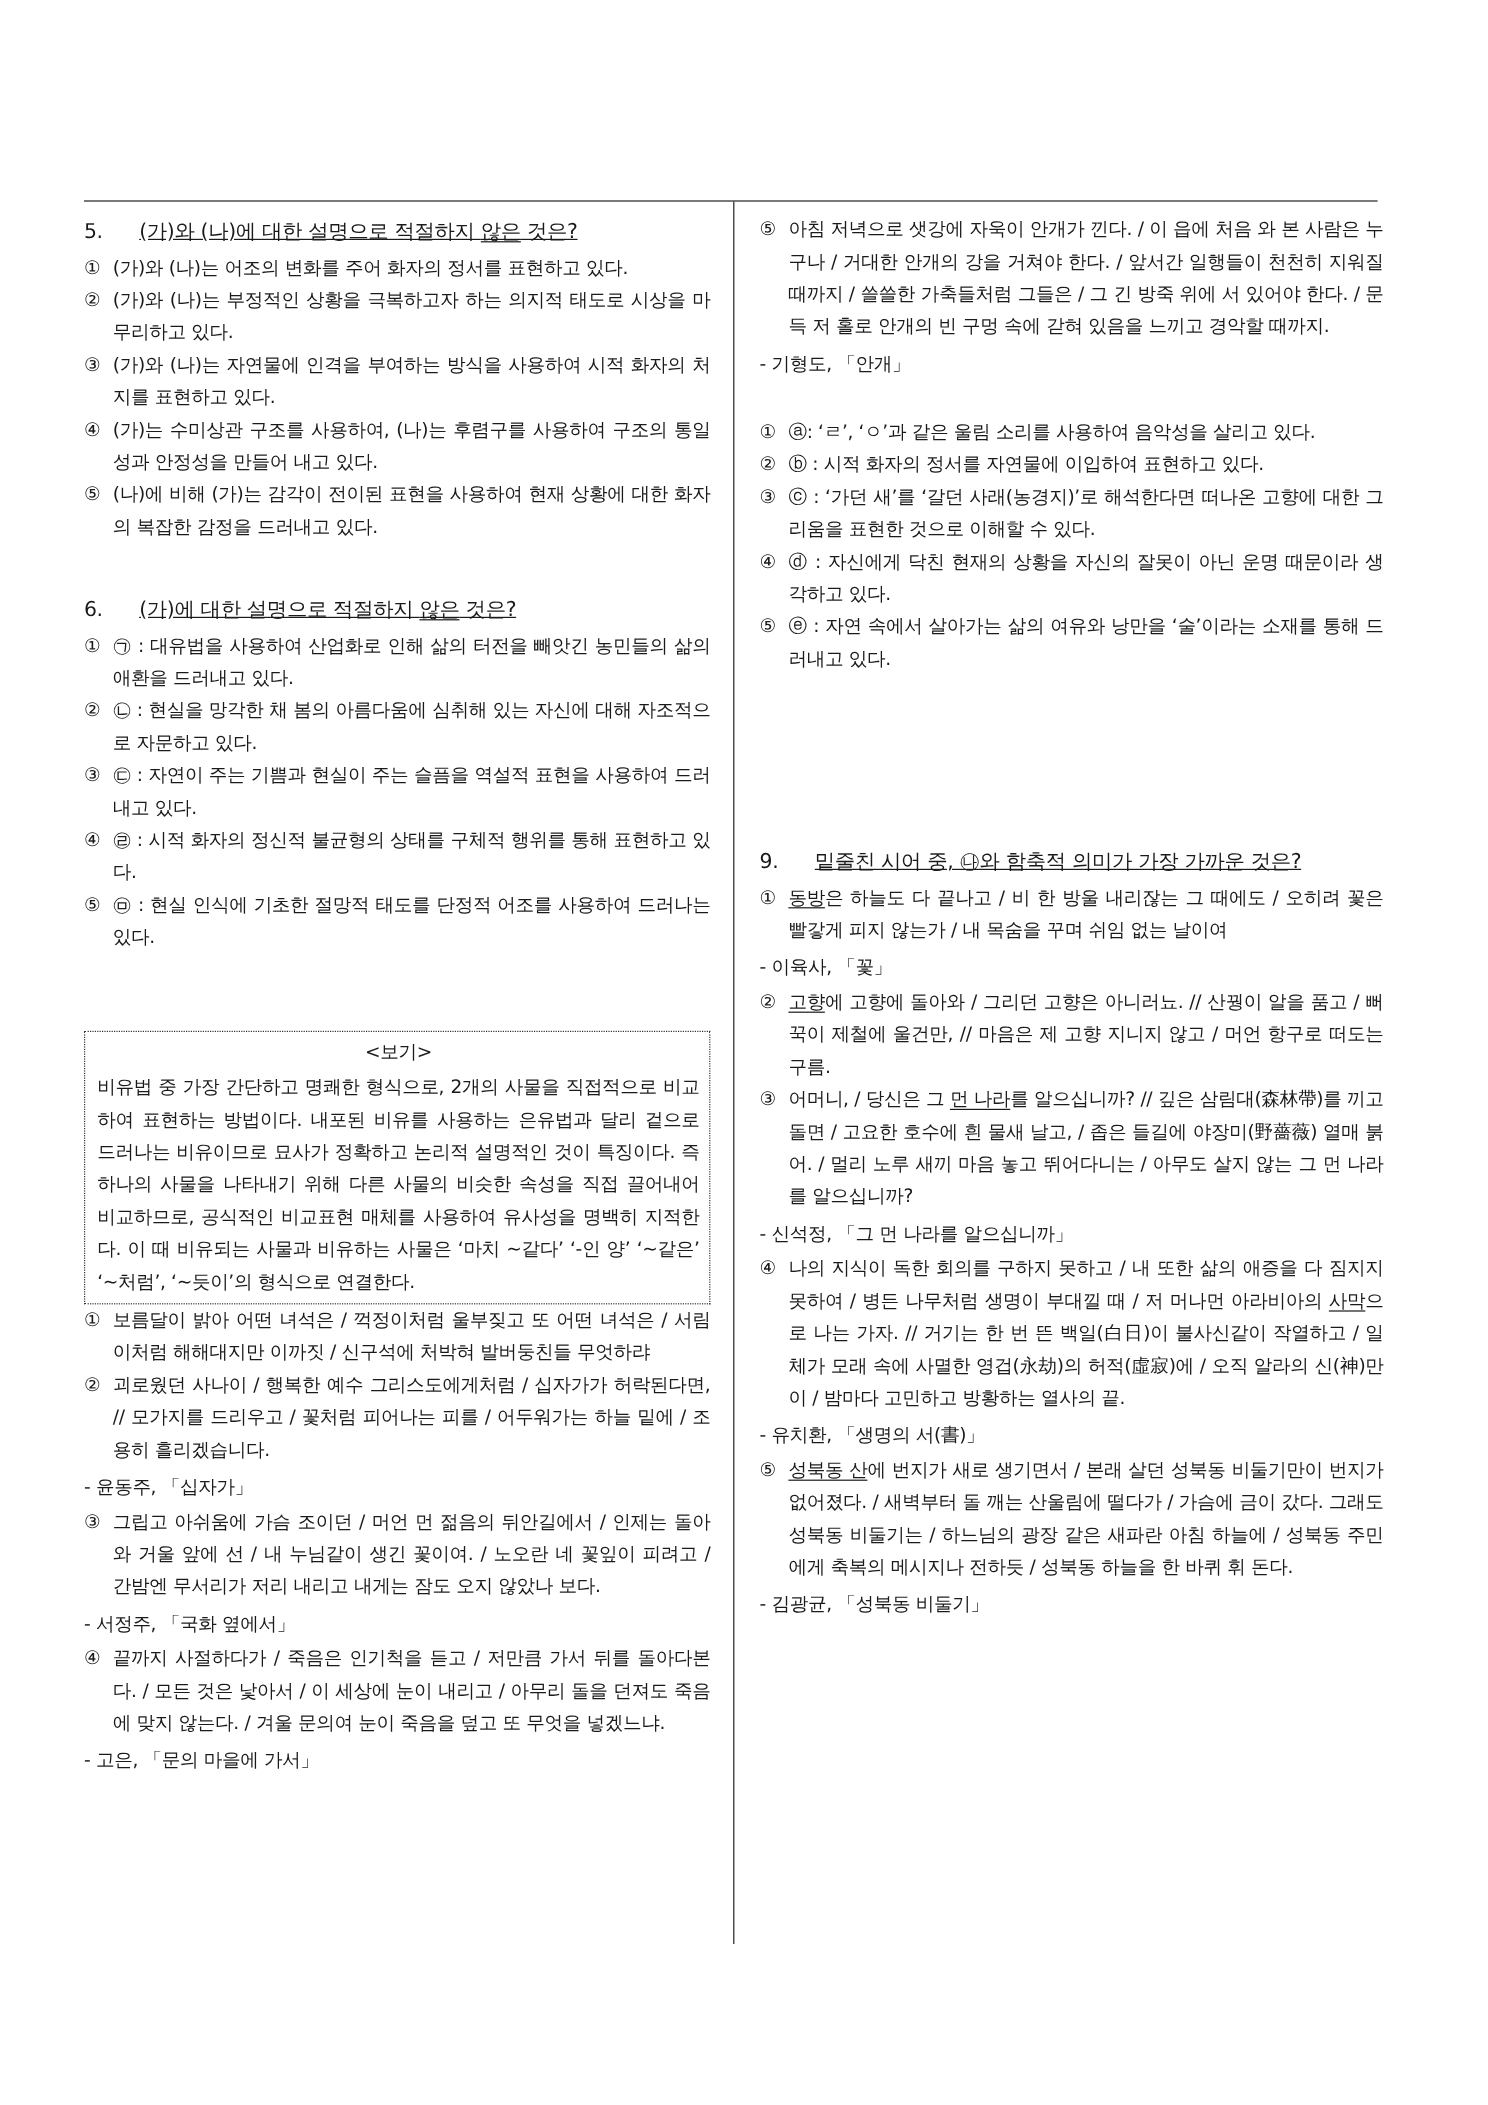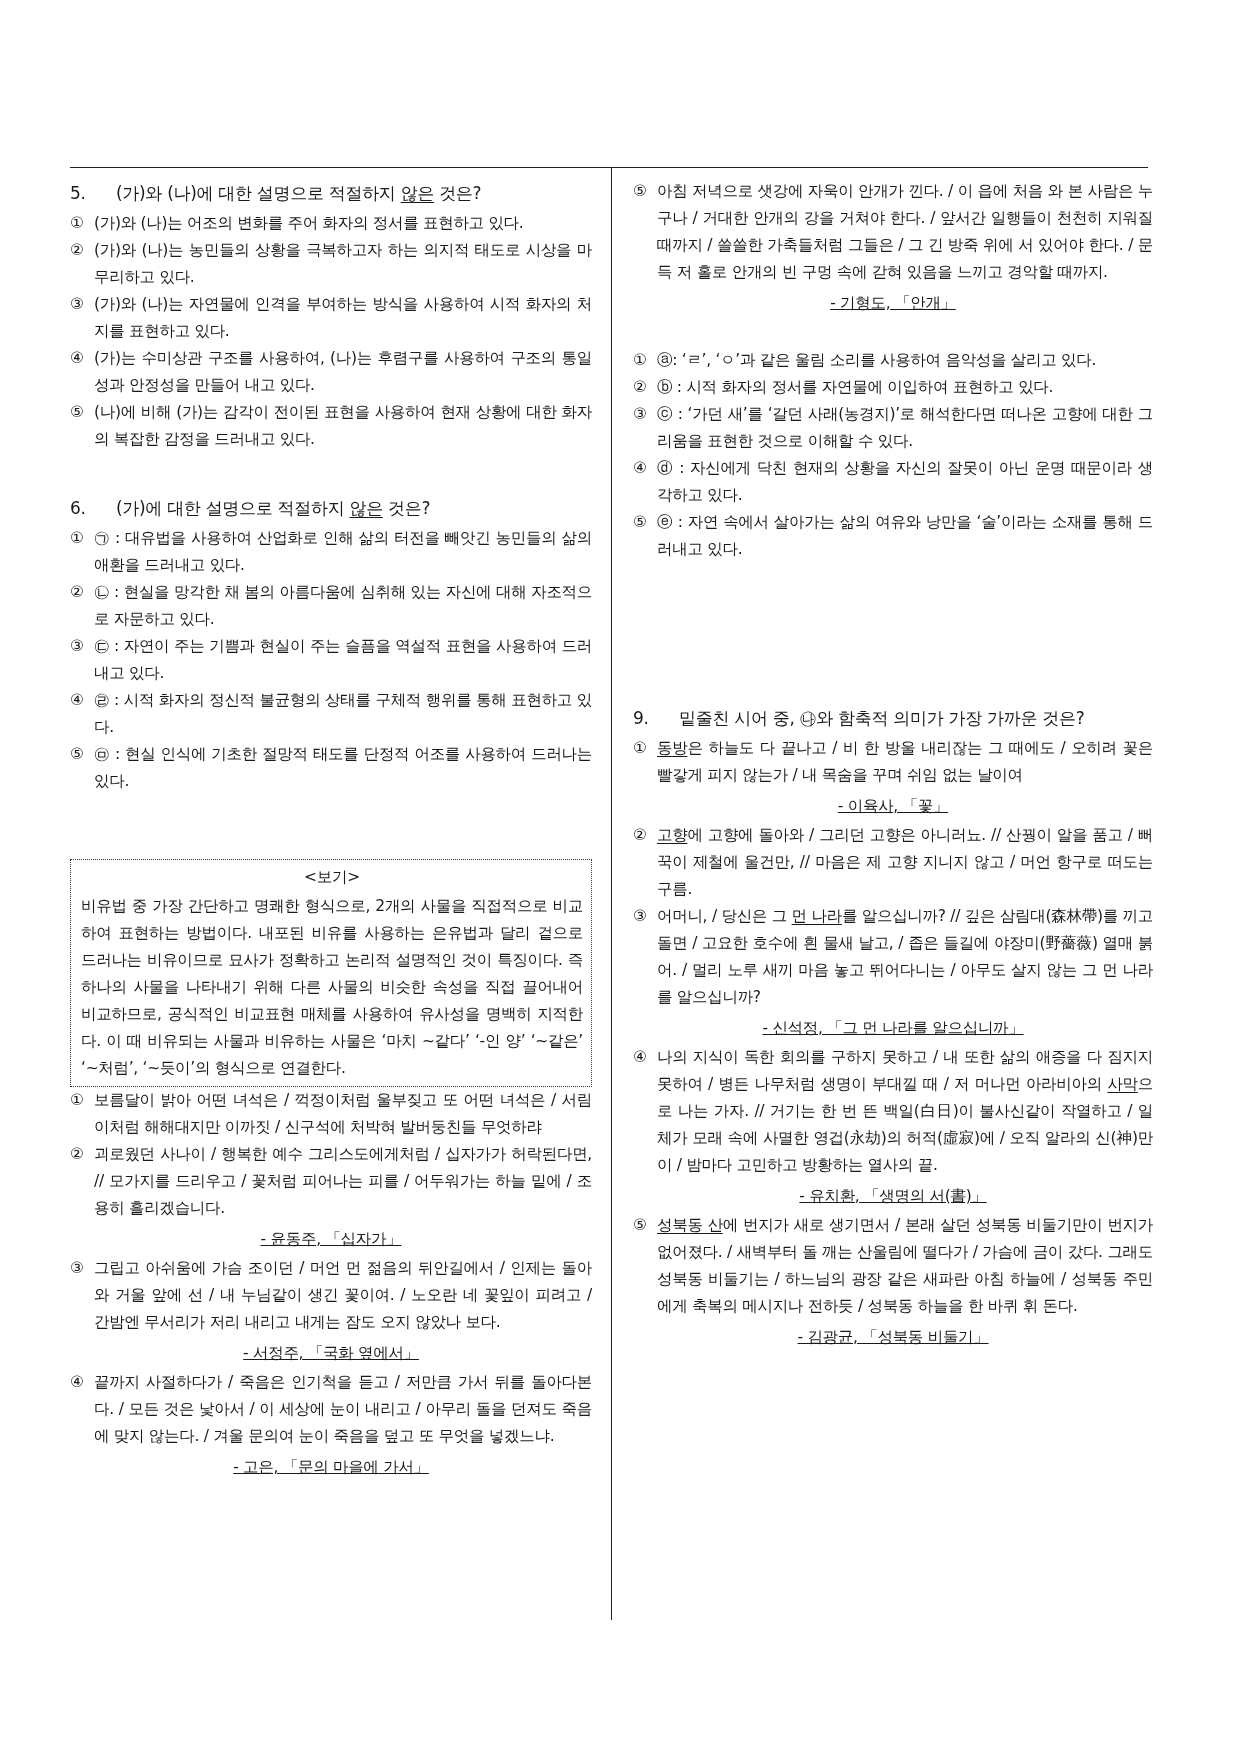--- a/index.html
+++ b/index.html
@@ -7,27 +7,27 @@
     width: 1240px; height: 1754px; position: relative; overflow: hidden;
     font-family: "DejaVu Sans", "Liberation Sans", sans-serif;
     color: #1a1a1a;
   }
   .top-rule { position: absolute; left: 70px; top: 167px; width: 1078px; height: 1px; background: #222; }
   .col-divider { position: absolute; left: 611px; top: 168px; width: 1px; height: 1452px; background: #222; }
   .col { position: absolute; top: 178px; font-size: 15.5px; line-height: 27px; letter-spacing: -0.3px; }
   .col-left { left: 70px; width: 522px; }
   .col-right { left: 633px; width: 520px; }
   .q { margin: 0; }
-  .q-title { font-size: 17px; line-height: 30px; margin-bottom: 2px; white-space: nowrap; }
+  .q-title { font-size: 17px; line-height: 30px; margin-bottom: 2px; white-space: nowrap; text-decoration: underline; }
   .q-num { display: inline-block; width: 46px; }
   .u { text-decoration: underline; text-underline-offset: 3px; }
   .opt { display: flex; align-items: flex-start; margin-bottom: 0; }
   .opt-mark { flex: 0 0 24px; }
   .opt-text { flex: 1; text-align: justify; text-align-last: left; }
-  .source { text-align: center; margin: 4px 0 2px 0; text-decoration: underline; }
+  .source { text-align: left; margin: 4px 0 2px 0; }
   .box {
     border: 1px dotted #333; padding: 4px 8px 4px 10px; margin: 2px 0 0 0;
     text-align: justify; text-align-last: left;
   }
   .box-title { text-align-last: center; margin-bottom: 2px; }
   .spacer-md { height: 40px; }
 </style>
 </head>
 <body>
 
@@ -39,21 +39,21 @@
   <div class="q">
     <div class="q-title">
       <span class="q-num">5.</span><span>(가)와 (나)에 대한 설명으로 적절하지 </span><span class="u">않은</span><span> 것은?</span>
     </div>
     <div class="opt">
         <span class="opt-mark">①</span>
         <span class="opt-text">(가)와 (나)는 어조의 변화를 주어 화자의 정서를 표현하고 있다.</span>
       </div>
     <div class="opt">
         <span class="opt-mark">②</span>
-        <span class="opt-text">(가)와 (나)는 농민들의 상황을 극복하고자 하는 의지적 태도로 시상을 마무리하고 있다.</span>
+        <span class="opt-text">(가)와 (나)는 부정적인 상황을 극복하고자 하는 의지적 태도로 시상을 마무리하고 있다.</span>
       </div>
     <div class="opt">
         <span class="opt-mark">③</span>
         <span class="opt-text">(가)와 (나)는 자연물에 인격을 부여하는 방식을 사용하여 시적 화자의 처지를 표현하고 있다.</span>
       </div>
     <div class="opt">
         <span class="opt-mark">④</span>
         <span class="opt-text">(가)는 수미상관 구조를 사용하여, (나)는 후렴구를 사용하여 구조의 통일성과 안정성을 만들어 내고 있다.</span>
       </div>
     <div class="opt">

